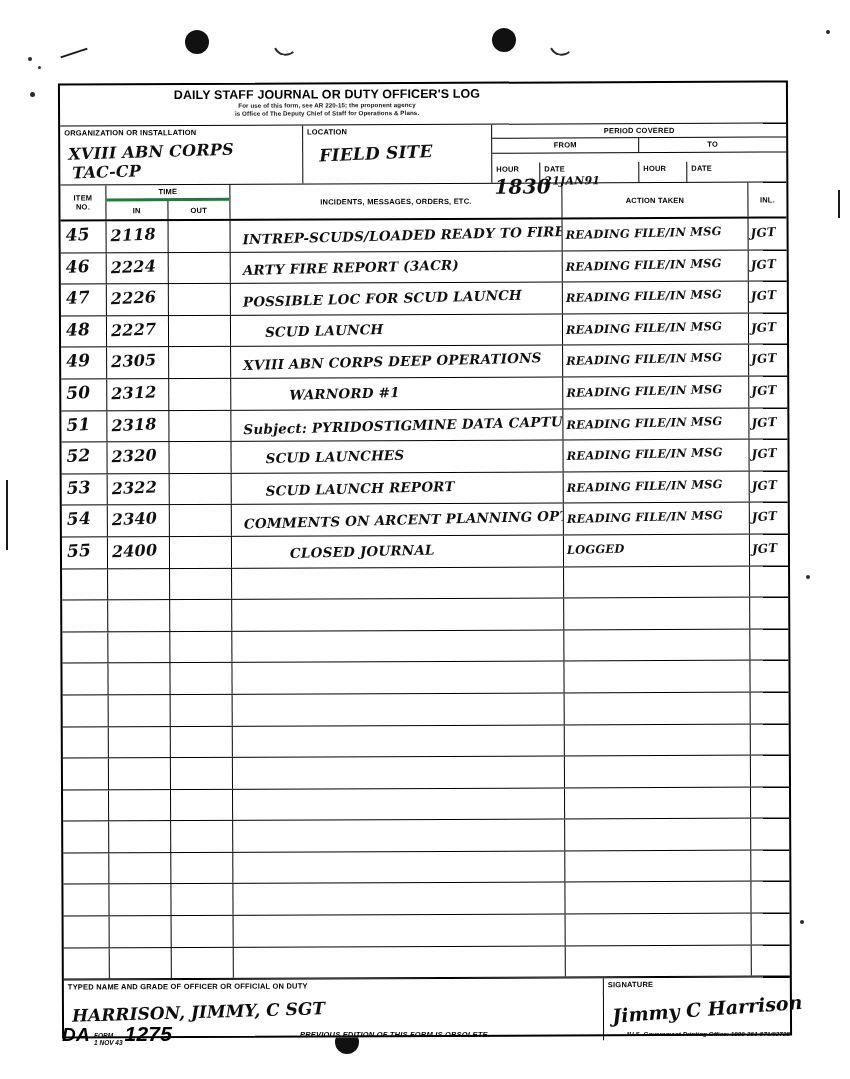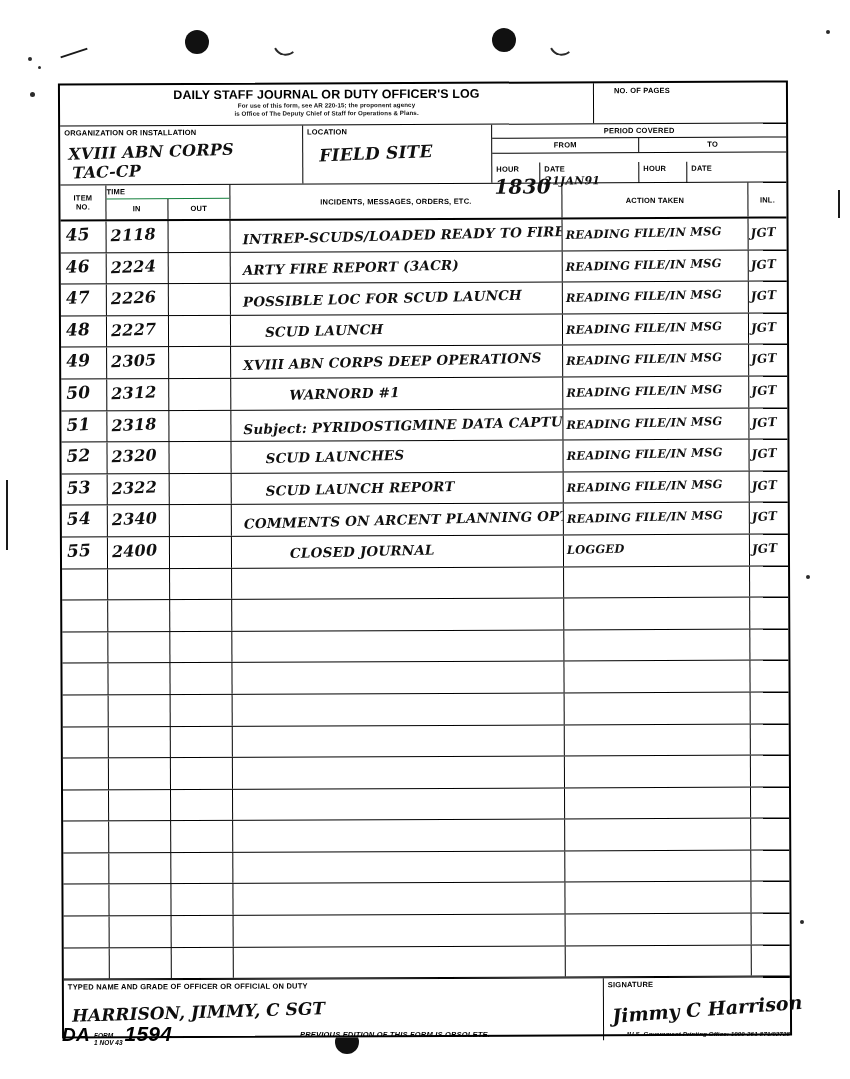--- a/index.html
+++ b/index.html
@@ -122,22 +122,22 @@
   }
   .period-cols > div:last-child { border-right: none; }
   .c-hour { width: 48px; }
   .c-date { width: 99px; }
 
   
   .band3 { height: 34px; border-bottom: 2px solid #000; }
   .col-item { width: 46px; text-align: center; }
   .col-time { width: 124px; padding: 0; }
   .time-top {
-    height: 13px; border-bottom: 1px solid #15803d;
-    text-align: left; line-height: 13px;
+    height: 13px; border-bottom: 3px solid #15803d;
+    text-align: center; line-height: 13px;
   }
   .time-bot { display: flex; height: 20px; }
   .time-bot > div {
     width: 62px; box-sizing: border-box; text-align: center;
     line-height: 20px; border-right: 1px solid #000;
   }
   .time-bot > div:last-child { border-right: none; }
   .col-inc { width: 332px; text-align: center; }
   .col-act { width: 186px; text-align: center; }
   .col-inl { width: 38px; text-align: center; }
@@ -262,24 +262,20 @@
 </div>
 
 <div class="form">
 
   <div class="row hdr">
     <div class="cell hdr-title-cell">
       <div class="hdr-title">DAILY STAFF JOURNAL OR DUTY OFFICER'S LOG</div>
       <div class="microtext">For use of this form, see AR 220-15; the proponent agency</div>
       <div class="microtext">is Office of The Deputy Chief of Staff for Operations &amp; Plans.</div>
     </div>
-    <div class="cell hdr-pages">
-      <div class="tiny hdr-lab">NO. OF PAGES</div>
-      <div class="hand" style="font-size:14px; left:10px; top:16px;"></div>
-    </div>
   </div>
 
   <div class="row band2">
     <div class="cell org-cell">
       <div class="tiny tiny-pad">ORGANIZATION OR INSTALLATION</div>
       <div class="hand" style="font-size:16px; left:8px; top:16px; transform:rotate(-1.5deg);">XVIII ABN CORPS</div>
       <div class="hand" style="font-size:16px; left:12px; top:36px; transform:rotate(-1.5deg);">TAC-CP</div>
     </div>
     <div class="cell loc-cell">
       <div class="tiny tiny-pad">LOCATION</div>
@@ -838,17 +834,17 @@
   </div>
 </div>
 
 <div class="belowbar">
   <div class="da-block">
     <span class="da-text">DA</span>
     <span class="da-form-lab">
       <span>FORM</span><br>
       <span>1 NOV 43</span>
     </span>
-    <span class="da-num">1594</span>
+    <span class="da-num">1275</span>
   </div>
   <div class="prev-ed">PREVIOUS EDITION OF THIS FORM IS OBSOLETE.</div>
   <div class="gpo">*U.S. Government Printing Office: 1990-261-871/02728</div>
 </div>
 
 </body></html>

